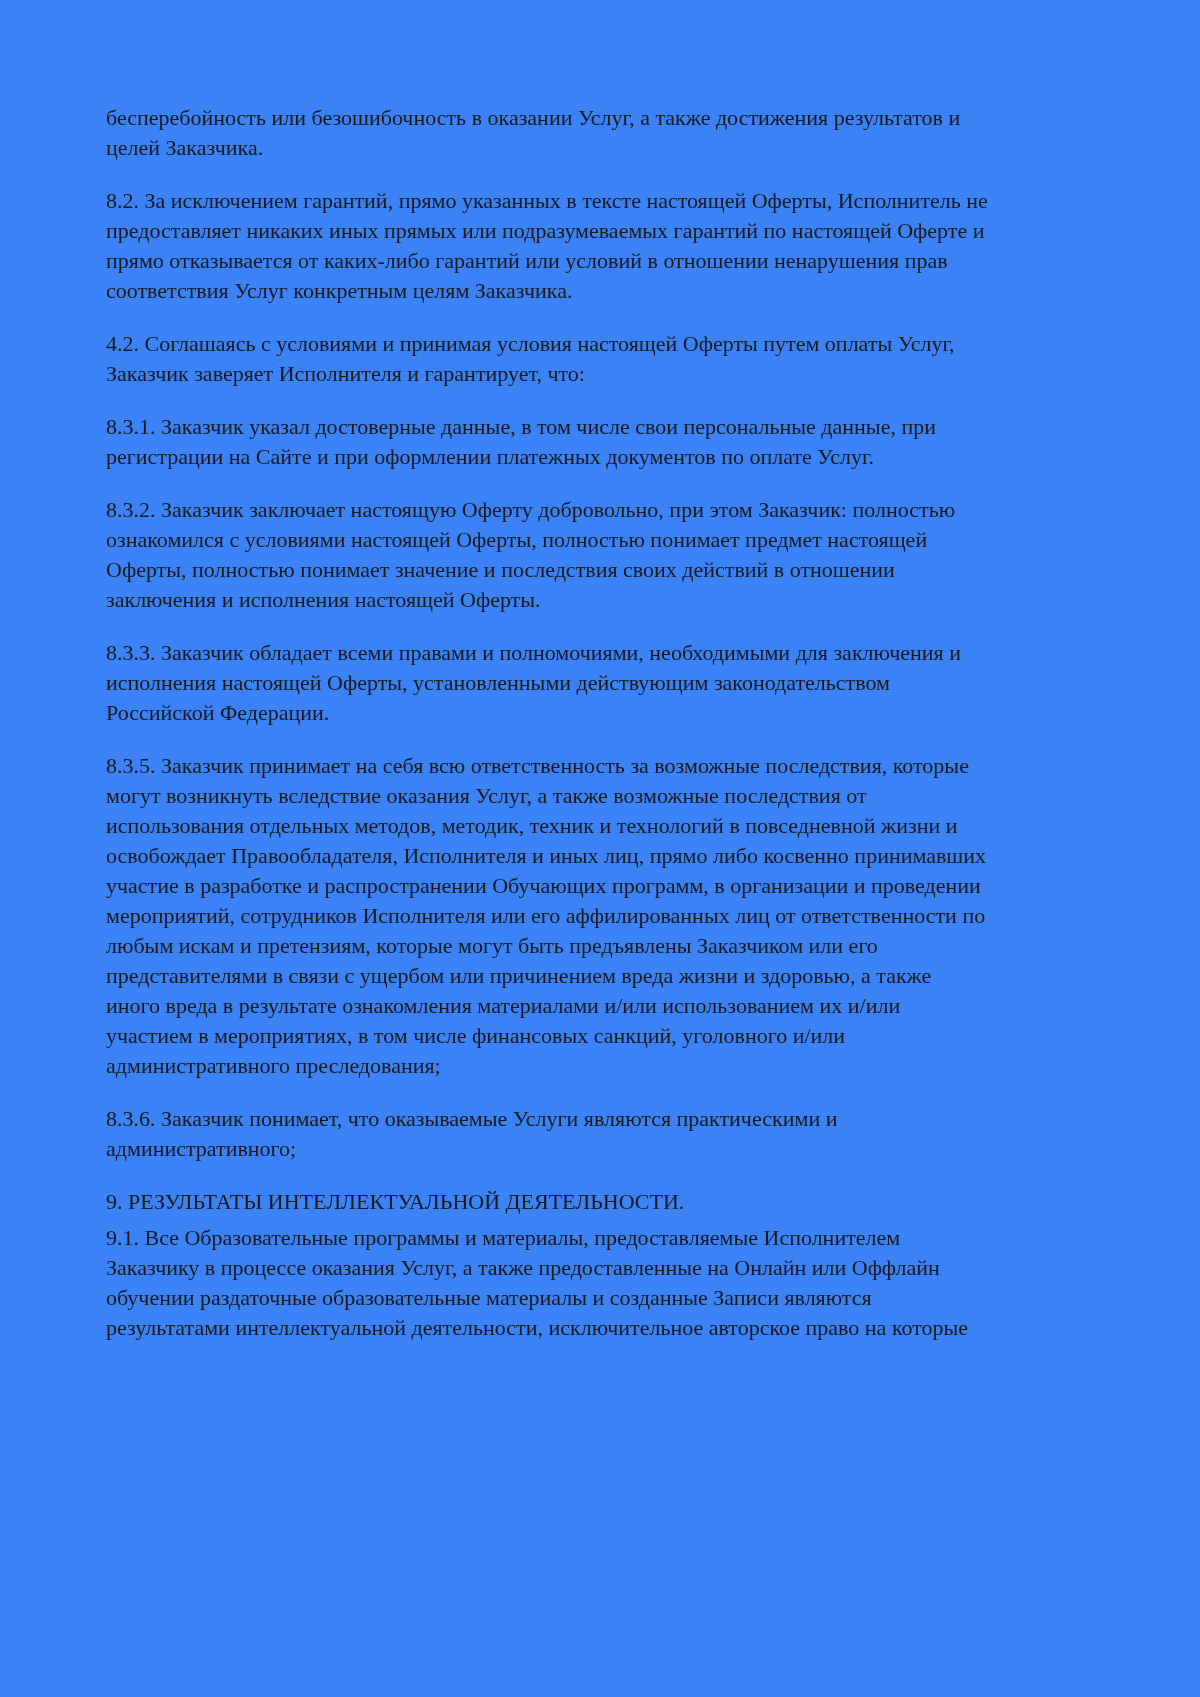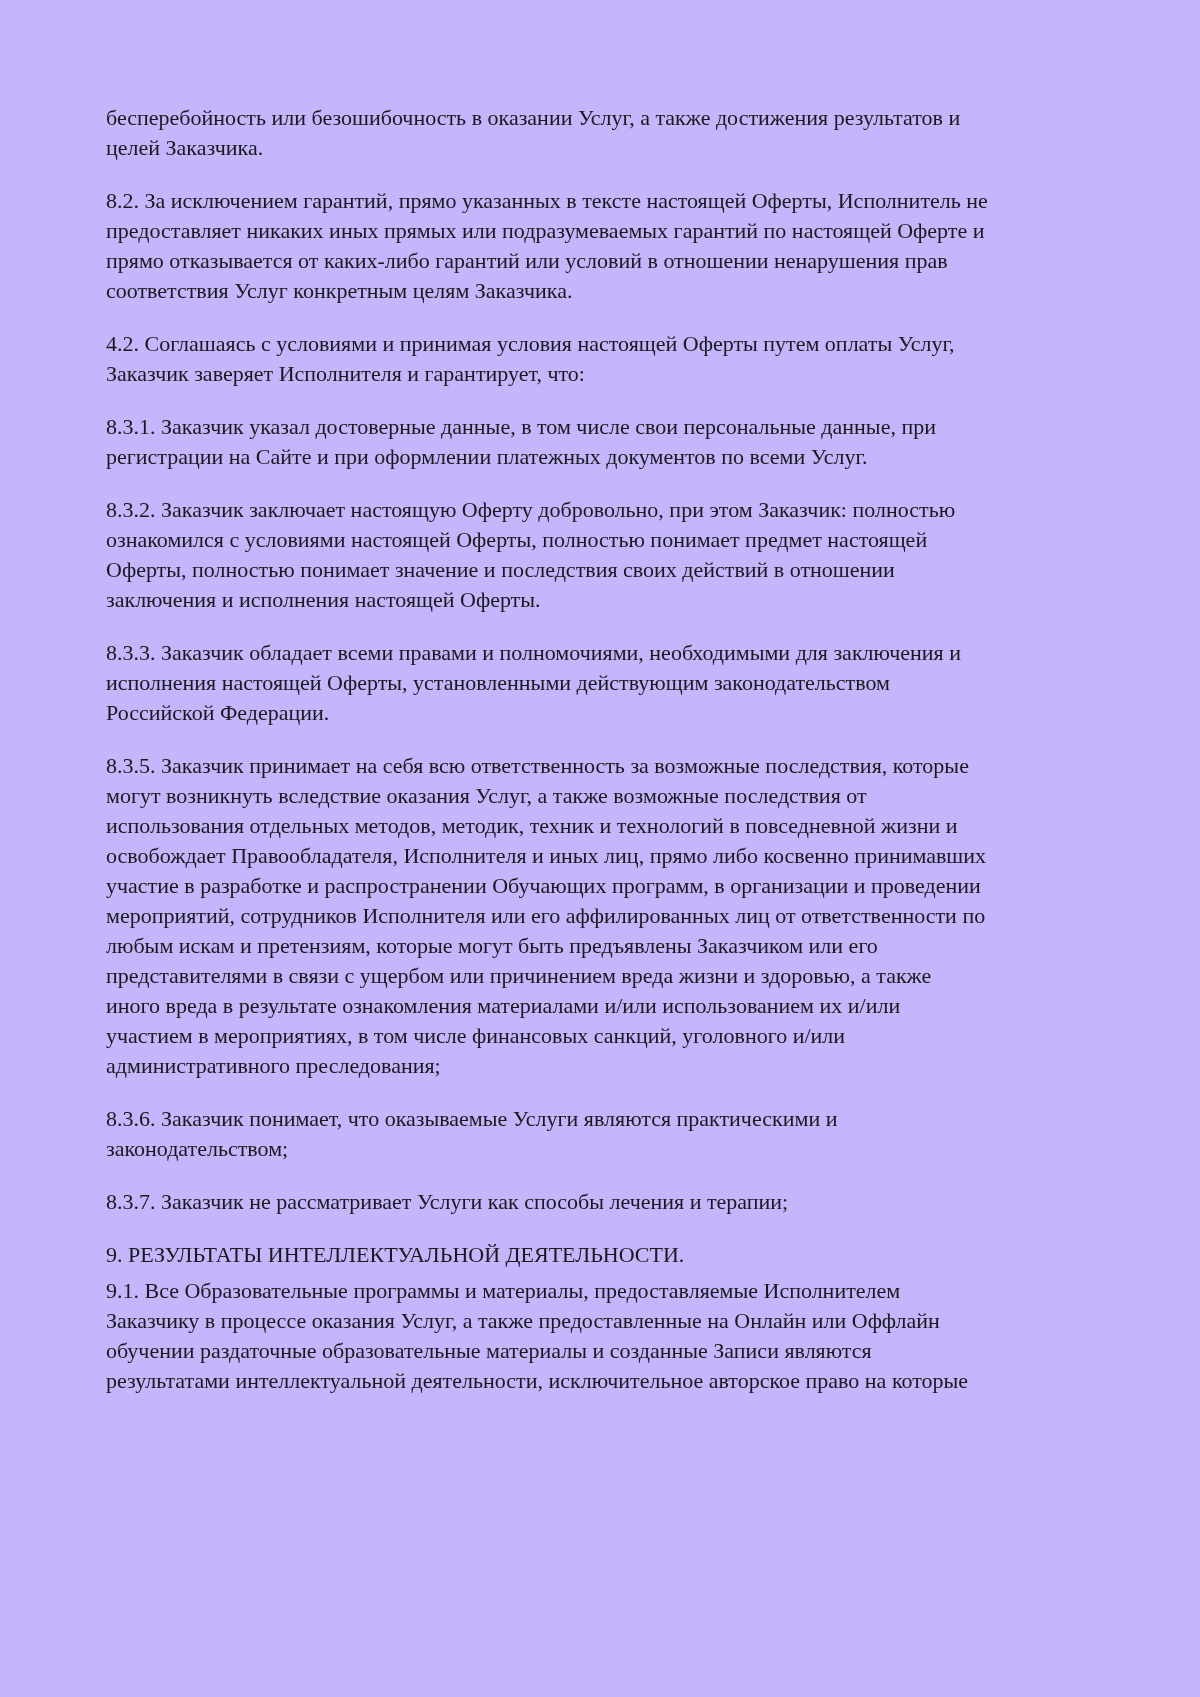--- a/index.html
+++ b/index.html
@@ -9,21 +9,21 @@
   }
   body {
     width: 1200px;
     height: 1697px;
     overflow: hidden;
   }
   .page {
     box-sizing: border-box;
     width: 1200px;
     height: 1697px;
-    background: #c4b5fd;
+    background: #3b82f6;
     padding: 103px 30px 0 106px;
   }
   .para {
     font-family: "Liberation Serif", "DejaVu Serif", serif;
     font-size: 22px;
     line-height: 30px;
     color: #1a1a1a;
     margin: 0 0 23px 0;
     white-space: pre-line;       
     letter-spacing: 0;
@@ -40,40 +40,39 @@
 <div class="page">
   <p class="para">бесперебойность или безошибочность в оказании Услуг, а также достижения результатов и
 целей Заказчика.</p>
   <p class="para">8.2. За исключением гарантий, прямо указанных в тексте настоящей Оферты, Исполнитель не
 предоставляет никаких иных прямых или подразумеваемых гарантий по настоящей Оферте и
 прямо отказывается от каких-либо гарантий или условий в отношении ненарушения прав
 соответствия Услуг конкретным целям Заказчика.</p>
   <p class="para">4.2. Соглашаясь с условиями и принимая условия настоящей Оферты путем оплаты Услуг,
 Заказчик заверяет Исполнителя и гарантирует, что:</p>
   <p class="para">8.3.1. Заказчик указал достоверные данные, в том числе свои персональные данные, при
-регистрации на Сайте и при оформлении платежных документов по всеми Услуг.</p>
+регистрации на Сайте и при оформлении платежных документов по оплате Услуг.</p>
   <p class="para">8.3.2. Заказчик заключает настоящую Оферту добровольно, при этом Заказчик: полностью
 ознакомился с условиями настоящей Оферты, полностью понимает предмет настоящей
 Оферты, полностью понимает значение и последствия своих действий в отношении
 заключения и исполнения настоящей Оферты.</p>
   <p class="para">8.3.3. Заказчик обладает всеми правами и полномочиями, необходимыми для заключения и
 исполнения настоящей Оферты, установленными действующим законодательством
 Российской Федерации.</p>
   <p class="para">8.3.5. Заказчик принимает на себя всю ответственность за возможные последствия, которые
 могут возникнуть вследствие оказания Услуг, а также возможные последствия от
 использования отдельных методов, методик, техник и технологий в повседневной жизни и
 освобождает Правообладателя, Исполнителя и иных лиц, прямо либо косвенно принимавших
 участие в разработке и распространении Обучающих программ, в организации и проведении
 мероприятий, сотрудников Исполнителя или его аффилированных лиц от ответственности по
 любым искам и претензиям, которые могут быть предъявлены Заказчиком или его
 представителями в связи с ущербом или причинением вреда жизни и здоровью, а также
 иного вреда в результате ознакомления материалами и/или использованием их и/или
 участием в мероприятиях, в том числе финансовых санкций, уголовного и/или
 административного преследования;</p>
   <p class="para">8.3.6. Заказчик понимает, что оказываемые Услуги являются практическими и
-законодательством;</p>
-  <p class="para">8.3.7. Заказчик не рассматривает Услуги как способы лечения и терапии;</p>
+административного;</p>
   <p class="para heading">9. РЕЗУЛЬТАТЫ ИНТЕЛЛЕКТУАЛЬНОЙ ДЕЯТЕЛЬНОСТИ.</p>
   <p class="para">9.1. Все Образовательные программы и материалы, предоставляемые Исполнителем
 Заказчику в процессе оказания Услуг, а также предоставленные на Онлайн или Оффлайн
 обучении раздаточные образовательные материалы и созданные Записи являются
 результатами интеллектуальной деятельности, исключительное авторское право на которые</p>
 </div>
 
 </body></html>

